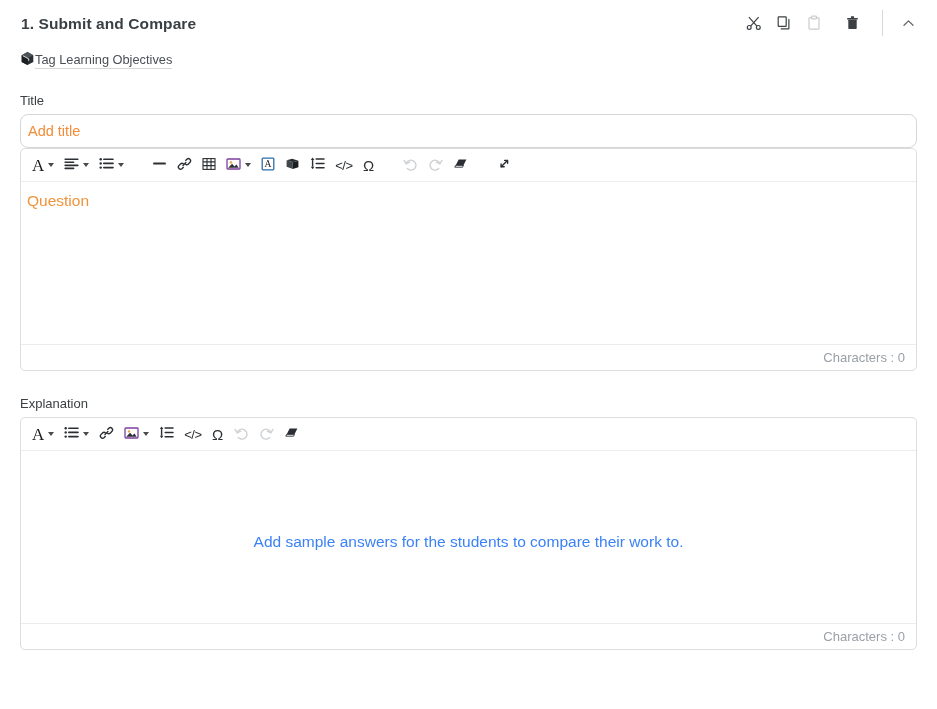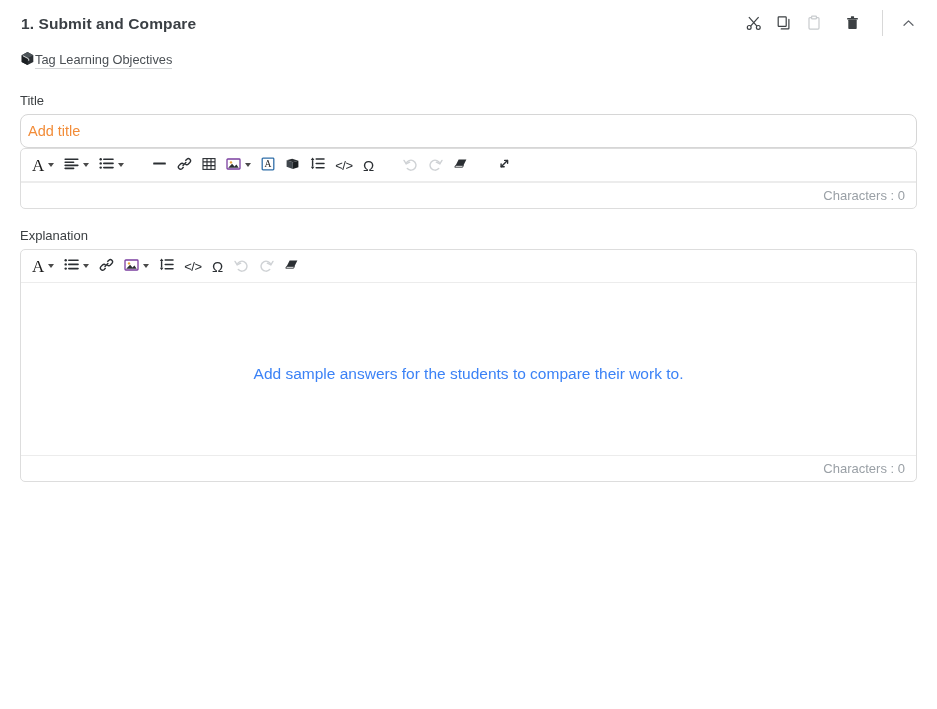--- a/index.html
+++ b/index.html
@@ -81,21 +81,21 @@
     padding: 0 20px;
   }
   .field-label {
     font-size: 13px;
     color: #3c4043;
     margin: 0 0 5px 0;
     line-height: 16px;
   }
   #title-field-label { margin-top: 21px; }
   #body-field-label  { margin-top: 16px; }
-  #explanation-field-label { margin-top: 19px; }
+  #explanation-field-label { margin-top: 25px; }
 
   .title-input {
     width: 100%;
     box-sizing: border-box;
     height: 34px;
     border: 1px solid #d6d6d6;
     border-radius: 8px;
     padding: 2px 7px;
     font-family: "Liberation Sans", sans-serif;
     font-size: 14.5px;
@@ -440,20 +440,23 @@
           <svg width="15" height="14" viewBox="0 0 15 14" fill="none" stroke="#2b2f33" stroke-width="1.4" stroke-linecap="round" stroke-linejoin="round">
             <line x1="4.2" y1="9.8" x2="10.4" y2="3.4"></line>
             <polyline points="7.6,3.4 10.6,3.4 10.6,6.3"></polyline>
             <polyline points="7.2,9.8 4.1,9.8 4.1,7.0"></polyline>
           </svg>
         </span>
       </button>
 
     </div>
 
+    <div class="editor-body" id="body-editor-body">
+      <div class="ph-left">Question</div>
+    </div>
 
     <div class="editor-footer">Characters : 0</div>
   </div>
 </div>
 
 <div class="field">
   <div class="field-label" id="explanation-field-label">Explanation</div>
 
   <div class="editor">
 

